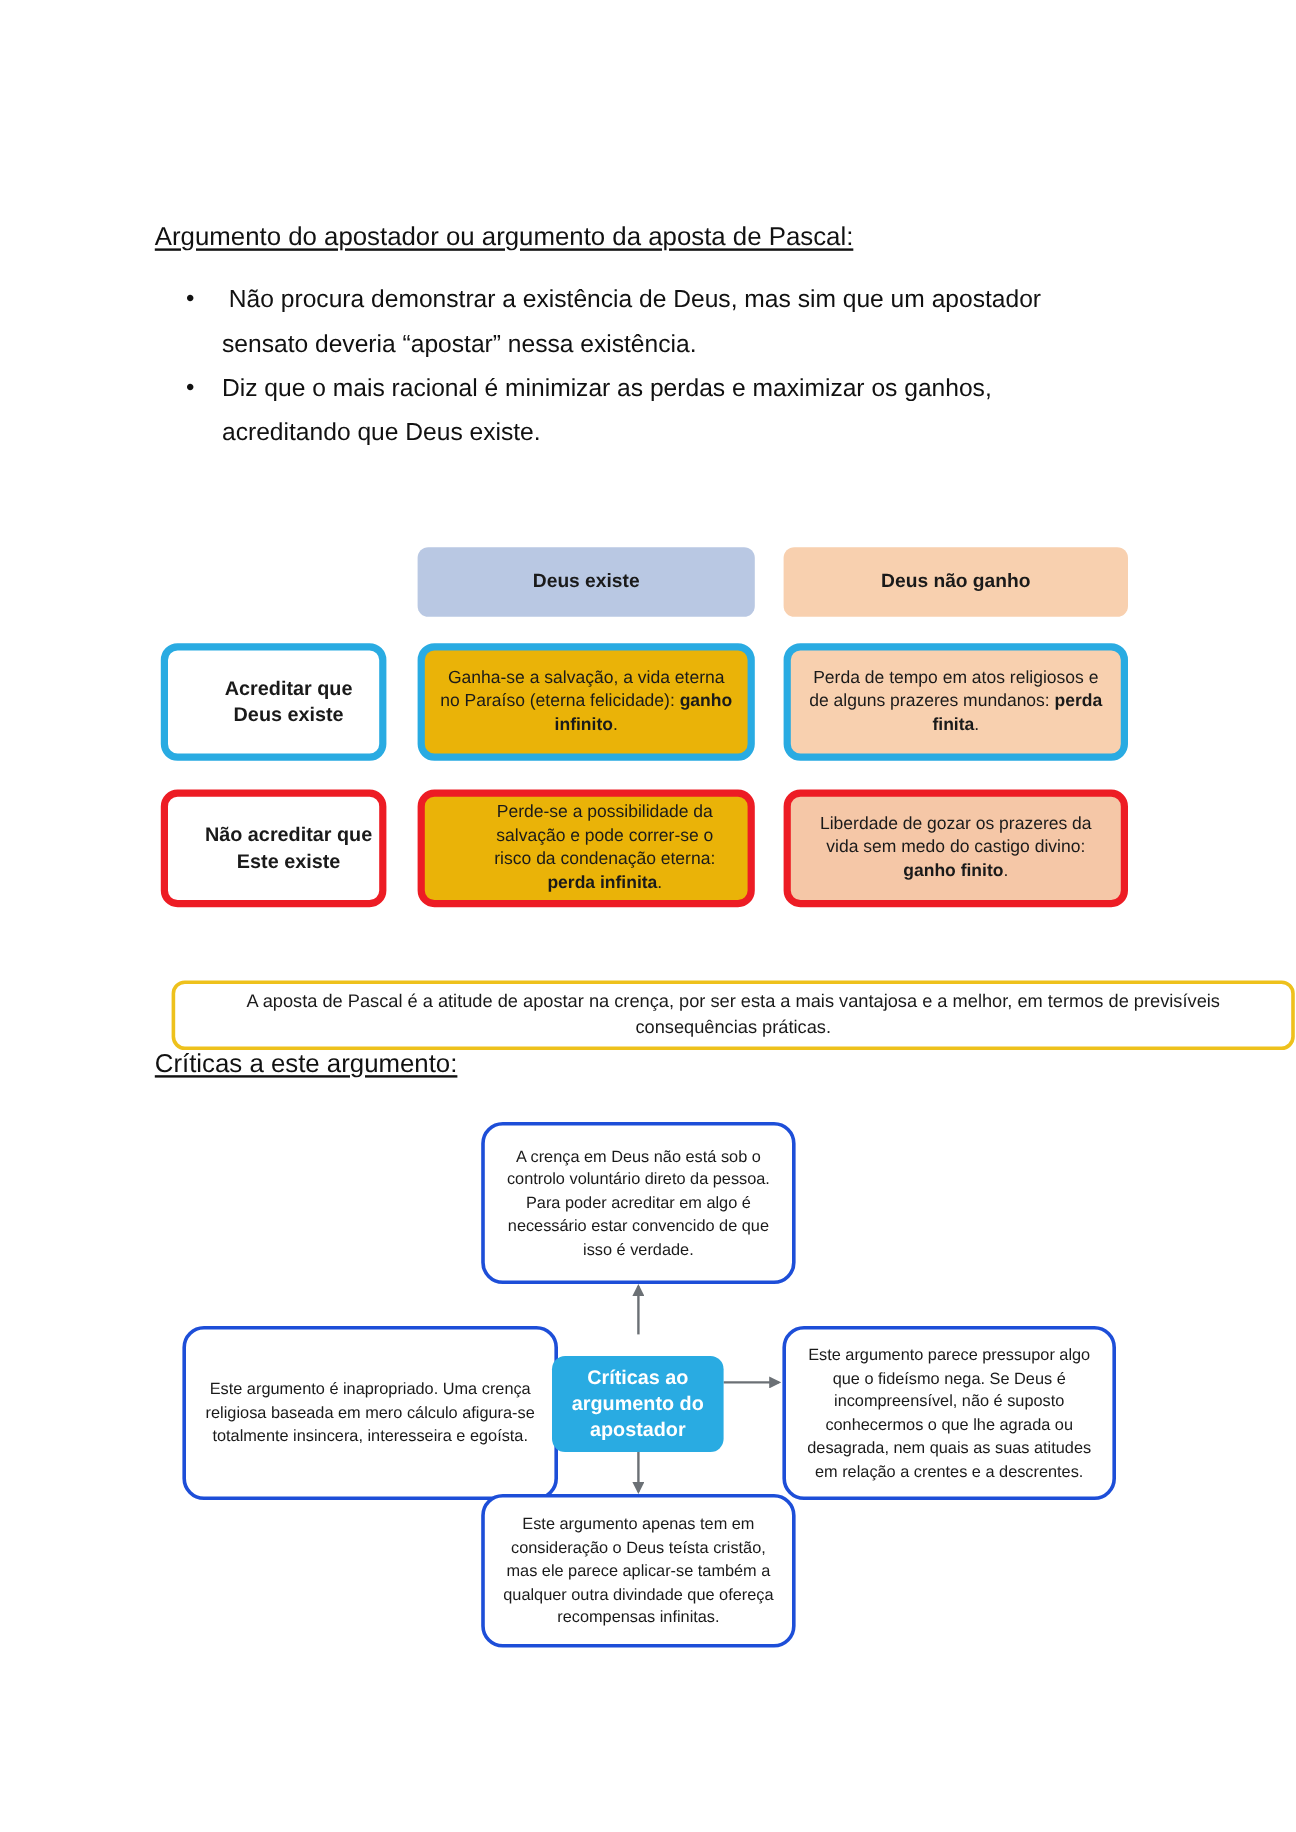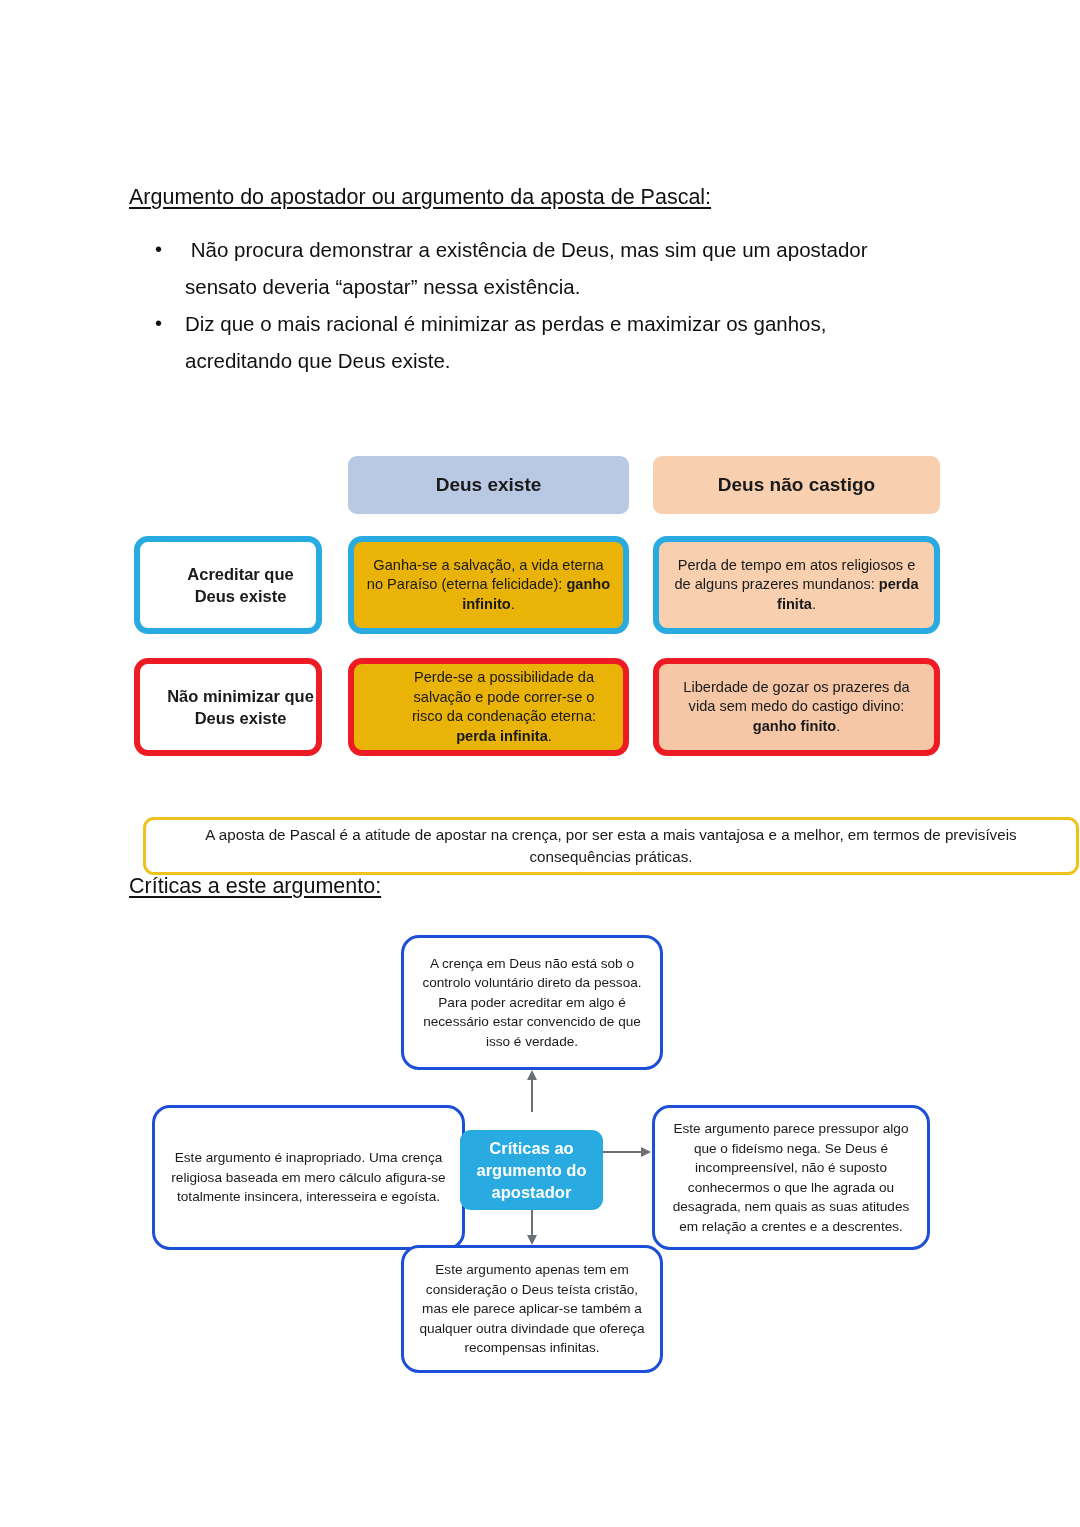--- a/index.html
+++ b/index.html
@@ -78,21 +78,21 @@
     justify-content: center;
     text-align: center;
     font-size: 14.6px;
     line-height: 19.5px;
     color: #1a1a1a;
   }
   .mhead {
     height: 58px;
     border-radius: 9px;
     font-weight: bold;
-    font-size: 19px;
+    font-size: 16px;
     border: none;
   }
   .mhead-blue { background: #b9c8e3; }
   .mhead-orange { background: #f8d0af; }
 
   .mrow-cell {
     border-radius: 14px;
     padding-left: 25px;
   }
   .bord-cyan { border: 6px solid #29abe2; }
@@ -207,37 +207,37 @@
     <div class="bullet-item">
       <span class="bullet-dot">•</span>
       <span class="bullet-text">Diz que o mais racional é minimizar as perdas e maximizar os ganhos, acreditando que Deus existe.</span>
     </div>
   </div>
 
   <div class="matrix">
 
     <div class="mcell mhead mhead-blue" style="left:214px; top:0px; width:281px;">Deus existe</div>
 
-    <div class="mcell mhead mhead-orange" style="left:519px; top:0px; width:287px;">Deus não castigo</div>
+    <div class="mcell mhead mhead-orange" style="left:519px; top:0px; width:287px;">Deus não ganho</div>
 
     <div class="mcell mrow-cell bord-cyan fill-white mcell-label" style="left:0px; top:80px; width:188px; height:98px;">Acreditar que Deus existe</div>
 
     <div class="mcell mrow-cell bord-cyan fill-blue mcell-body" style="left:214px; top:80px; width:281px; height:98px;">
       <span>
         <span>Ganha-se a salvação, a vida eterna no Paraíso (eterna felicidade): </span><b>ganho infinito</b><span>.</span>
       </span>
     </div>
 
     <div class="mcell mrow-cell bord-cyan fill-orange mcell-body" style="left:519px; top:80px; width:287px; height:98px;">
       <span>
         <span>Perda de tempo em atos religiosos e de alguns prazeres mundanos: </span><b>perda finita</b><span>.</span>
       </span>
     </div>
 
-    <div class="mcell mrow-cell bord-red fill-white mcell-label" style="left:0px; top:202px; width:188px; height:98px;">Não minimizar que Deus existe</div>
+    <div class="mcell mrow-cell bord-red fill-white mcell-label" style="left:0px; top:202px; width:188px; height:98px;">Não acreditar que Este existe</div>
 
     <div class="mcell mrow-cell bord-red fill-blue mcell-body" style="left:214px; top:202px; width:281px; height:98px;padding-left:43px;">
       <span>
         <span>Perde-se a possibilidade da salvação e pode correr-se o risco da condenação eterna: </span><b>perda infinita</b><span>.</span>
       </span>
     </div>
 
     <div class="mcell mrow-cell bord-red fill-orange2 mcell-body" style="left:519px; top:202px; width:287px; height:98px;">
       <span>
         <span>Liberdade de gozar os prazeres da vida sem medo do castigo divino: </span><b>ganho finito</b><span>.</span>

